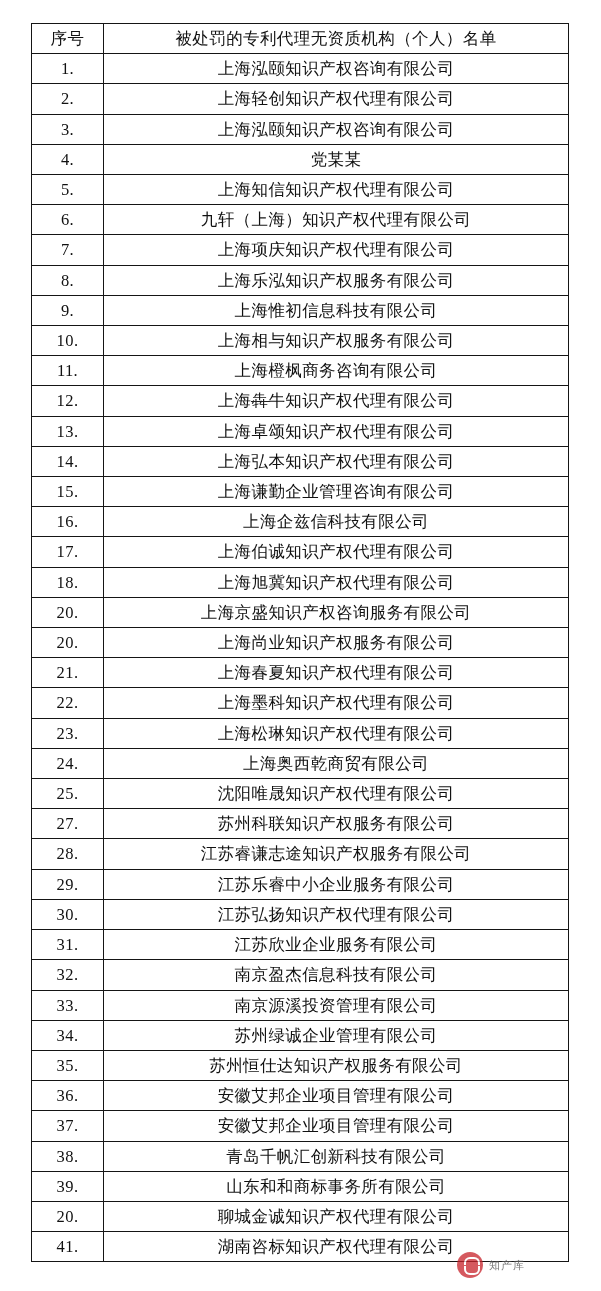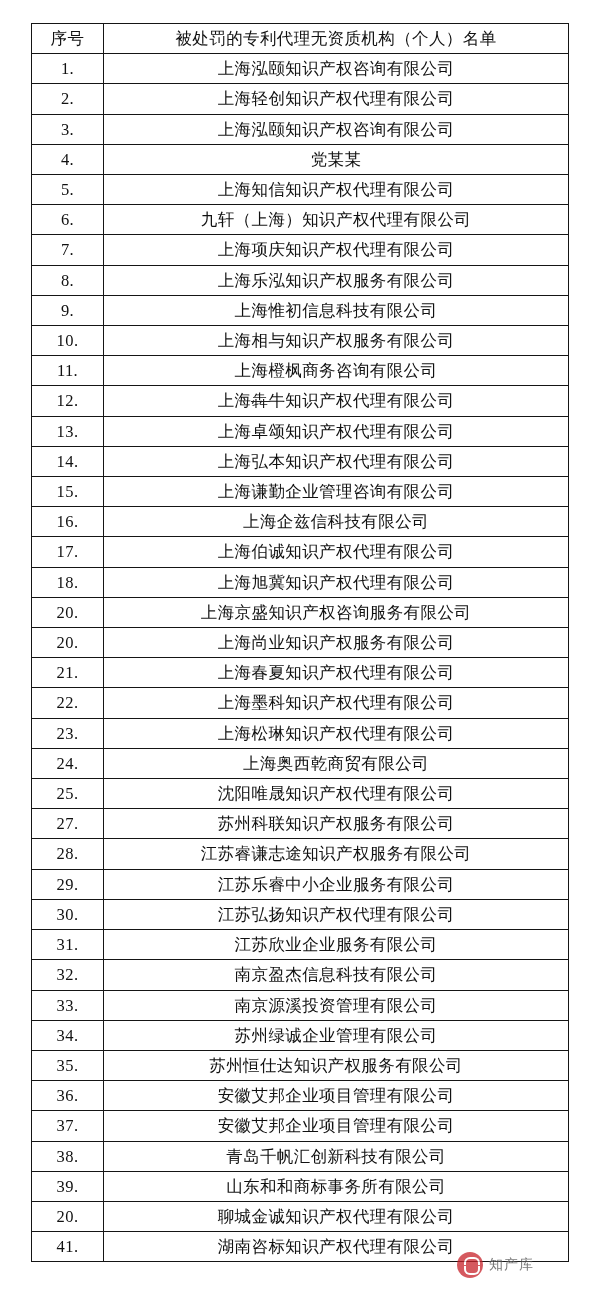--- a/index.html
+++ b/index.html
@@ -118,21 +118,21 @@
     left: 7px;
     top: 14px;
     width: 12px;
     height: 7px;
     border: 2px solid #ffffff;
     border-top: none;
     border-radius: 0 0 6px 6px;
   }
   .wm-text {
     font-family: "Liberation Serif", "DejaVu Serif", serif;
-    font-size: 14px;
+    font-size: 11px;
     color: #4a4a4a;
     letter-spacing: 1px;
     white-space: nowrap;
     text-shadow: 0 0 2px #ffffff;
   }
 </style>
 </head>
 <body>
 
 <div class="page">

